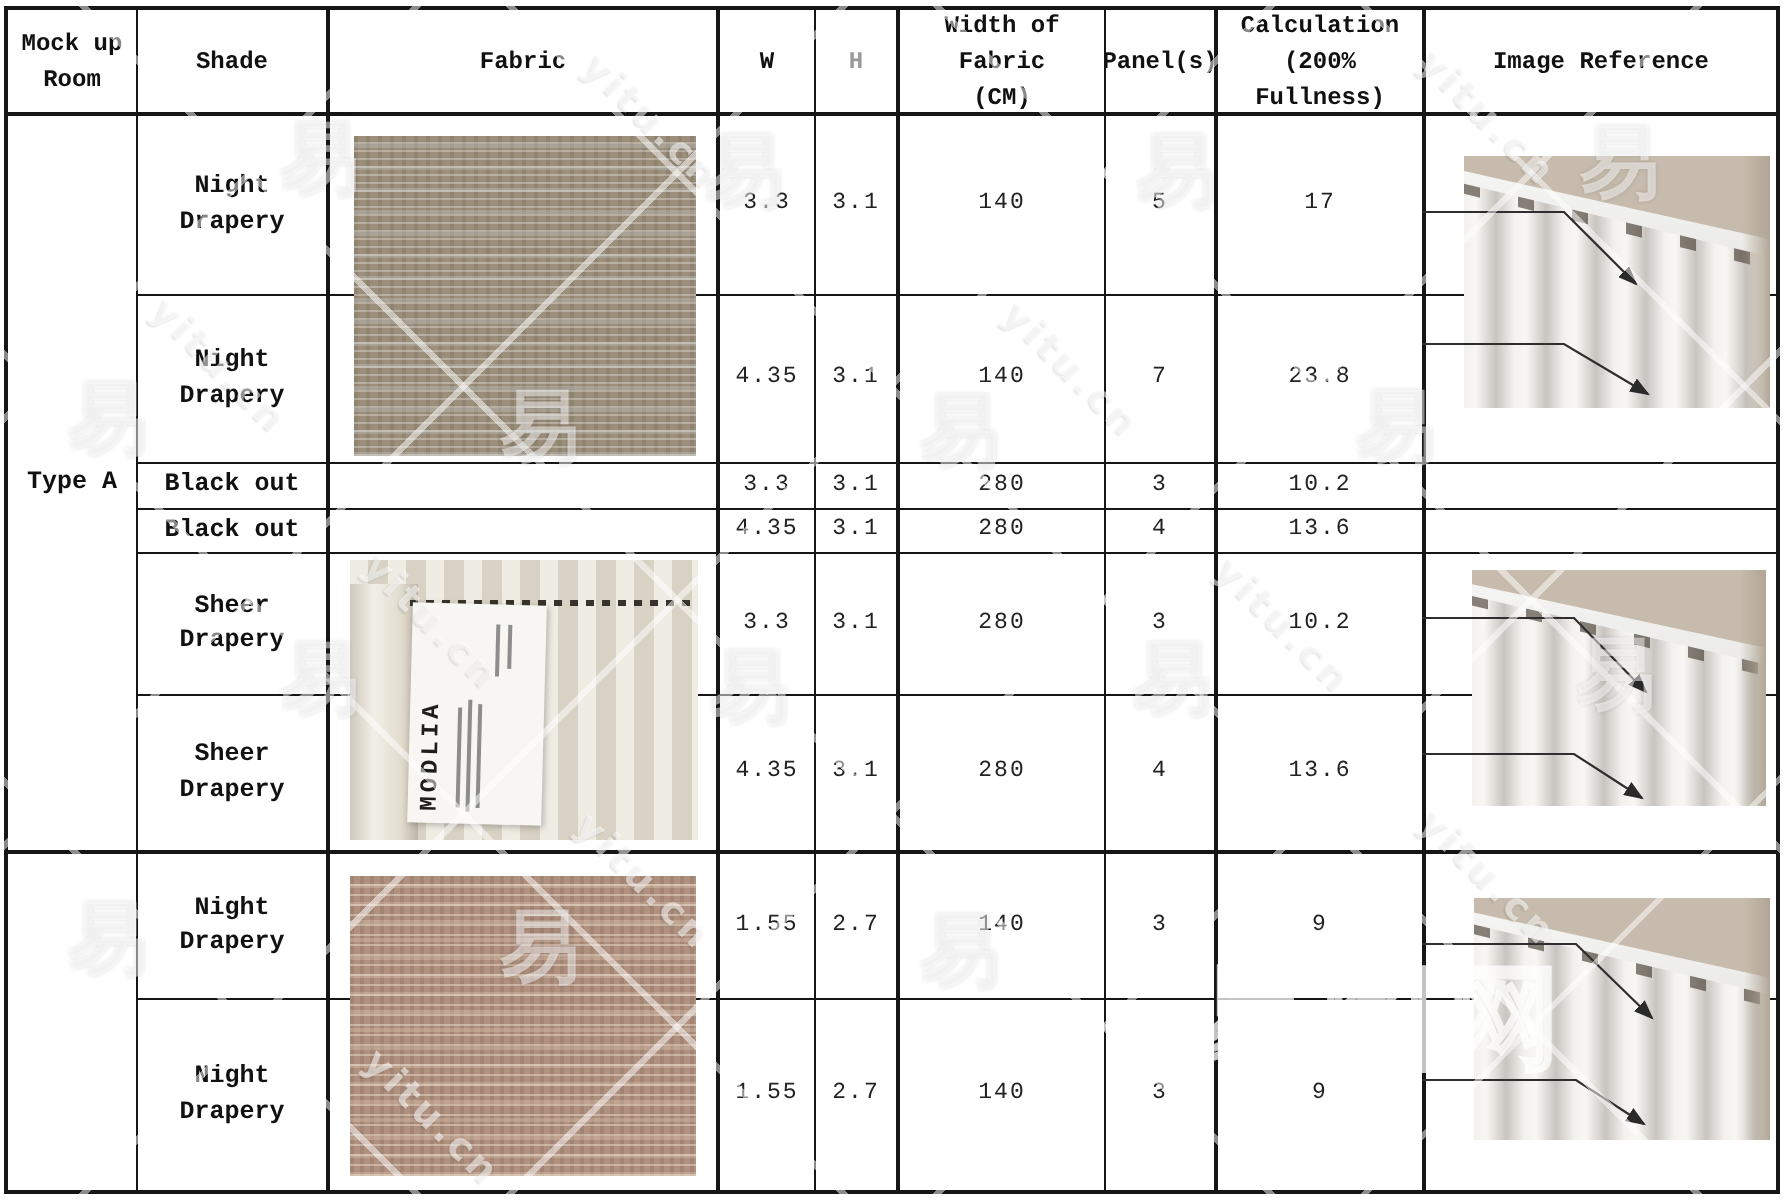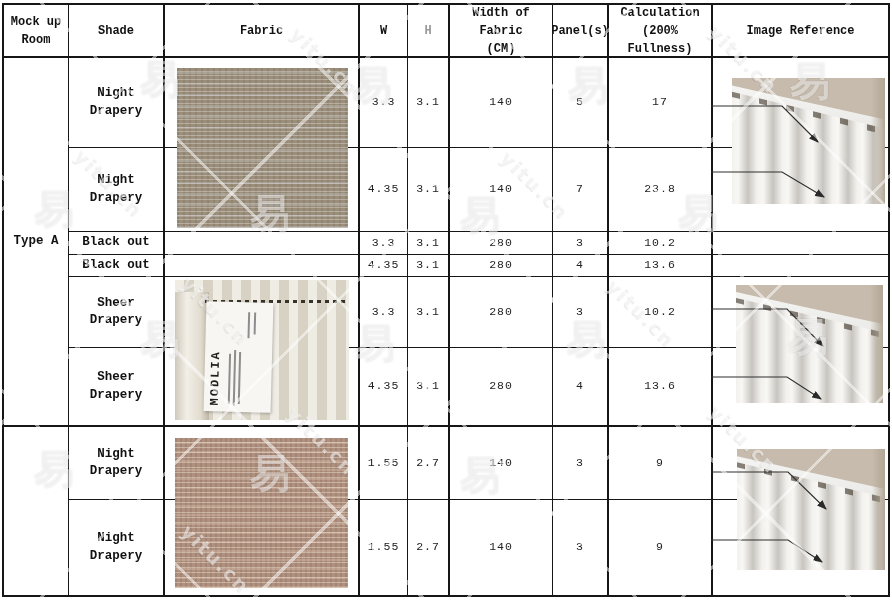--- a/index.html
+++ b/index.html
@@ -245,15 +245,16 @@
     <span class="wm-s" style="left:282px;top:50px">yitu.cn</span>
     <span class="wm-s" style="left:700px;top:48px">yitu.cn</span>
     <span class="wm-s" style="left:66px;top:172px">yitu.cn</span>
     <span class="wm-s" style="left:492px;top:174px">yitu.cn</span>
     <span class="wm-s" style="left:172px;top:300px">yitu.cn</span>
     <span class="wm-s" style="left:598px;top:302px">yitu.cn</span>
     <span class="wm-s" style="left:278px;top:430px">yitu.cn</span>
     <span class="wm-s" style="left:700px;top:428px">yitu.cn</span>
     <span class="wm-s" style="left:172px;top:548px">yitu.cn</span>
 
+    <span class="wm-logo">易图网</span>
   </div>
 
 </div>
 
 </body></html>

